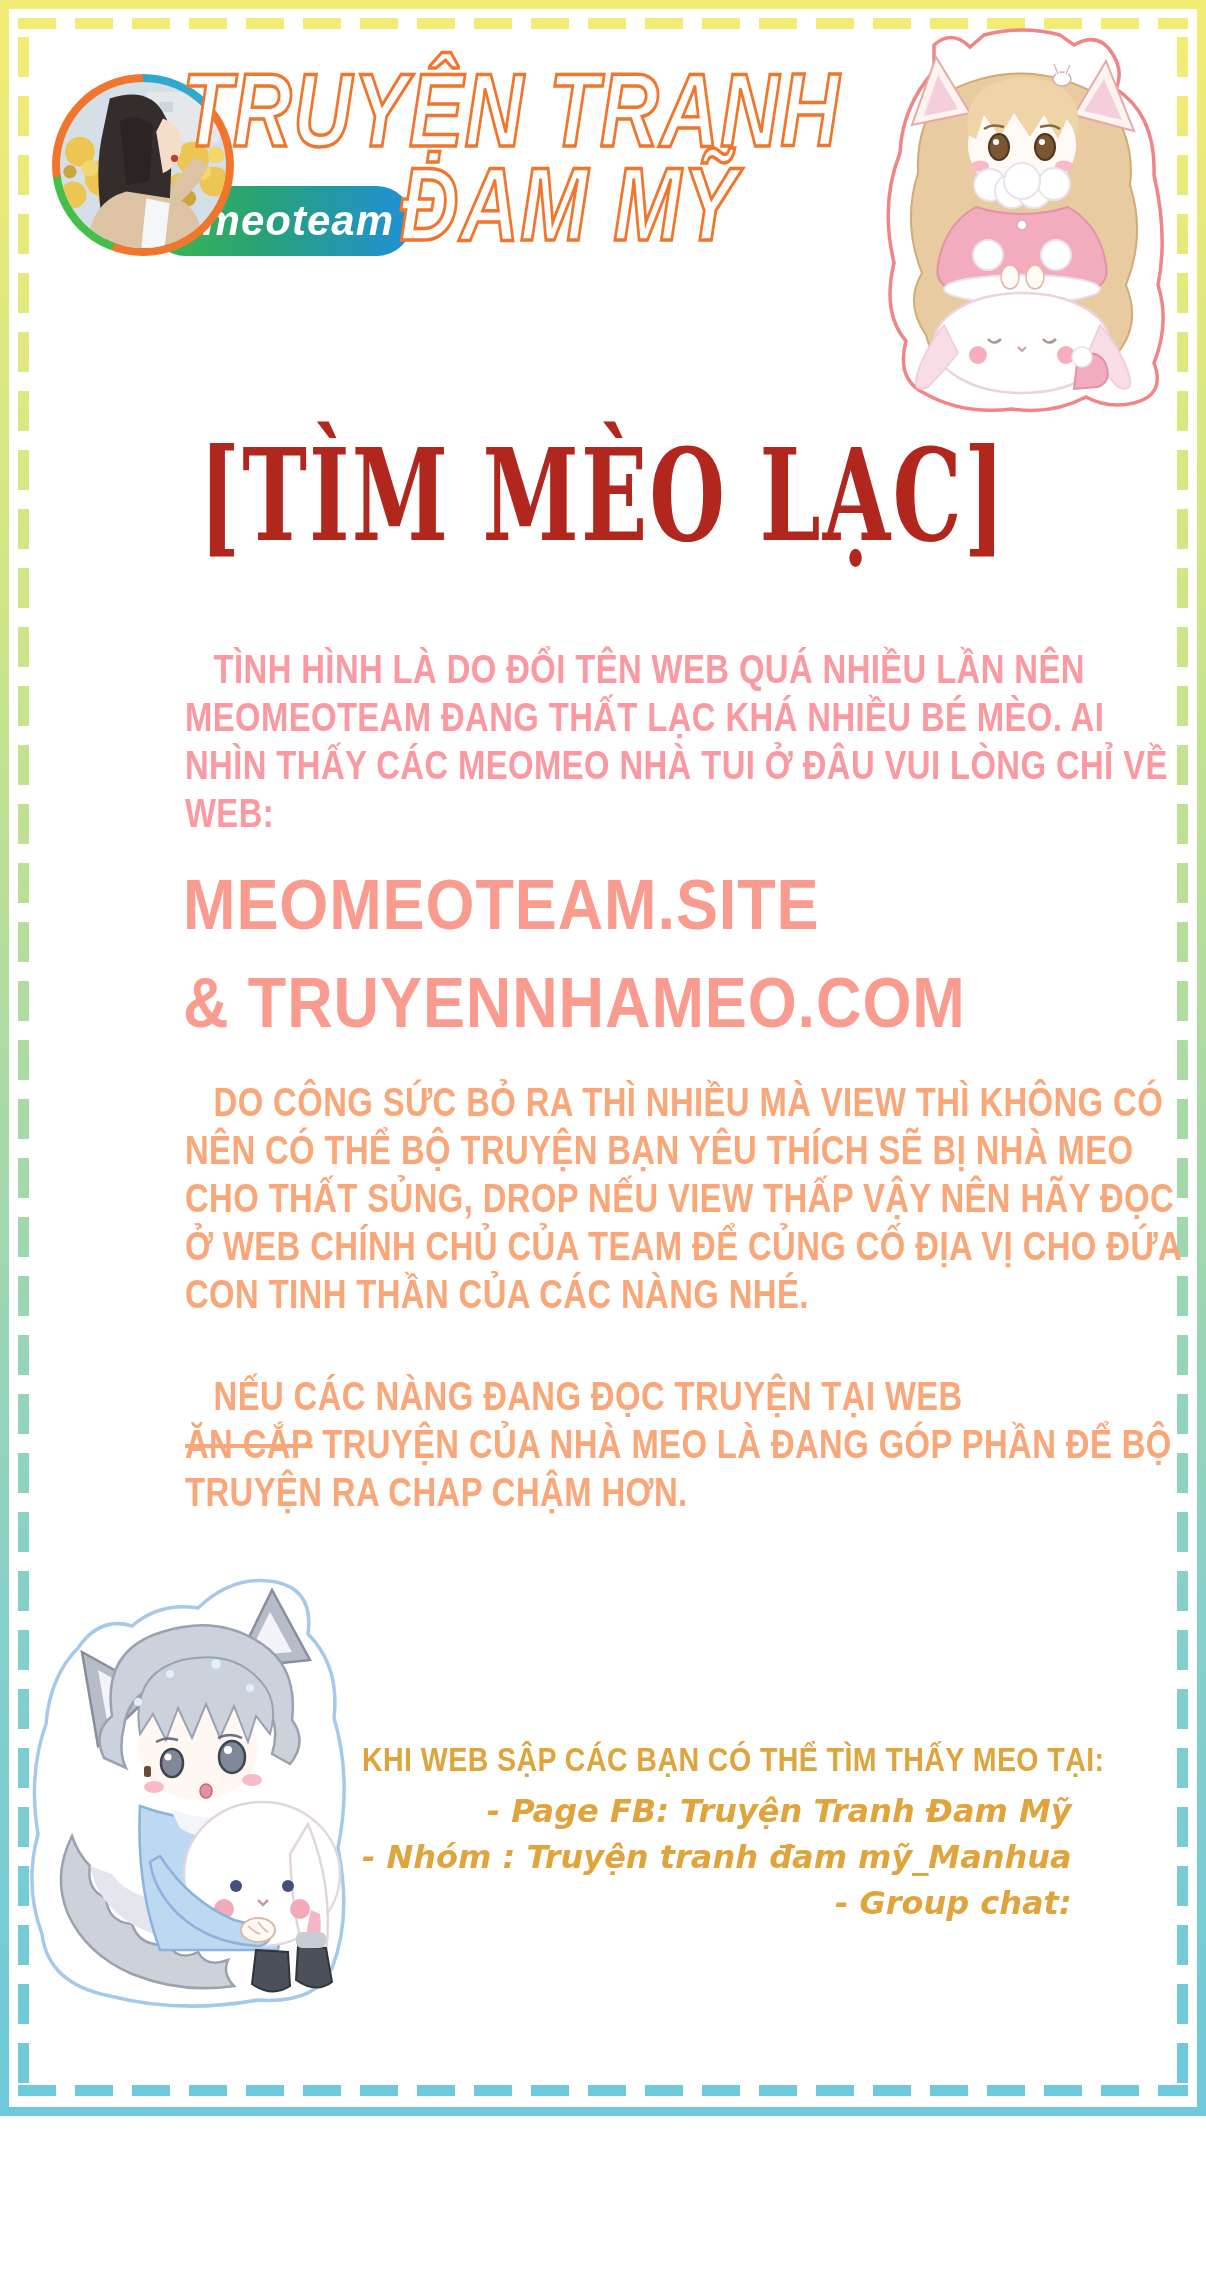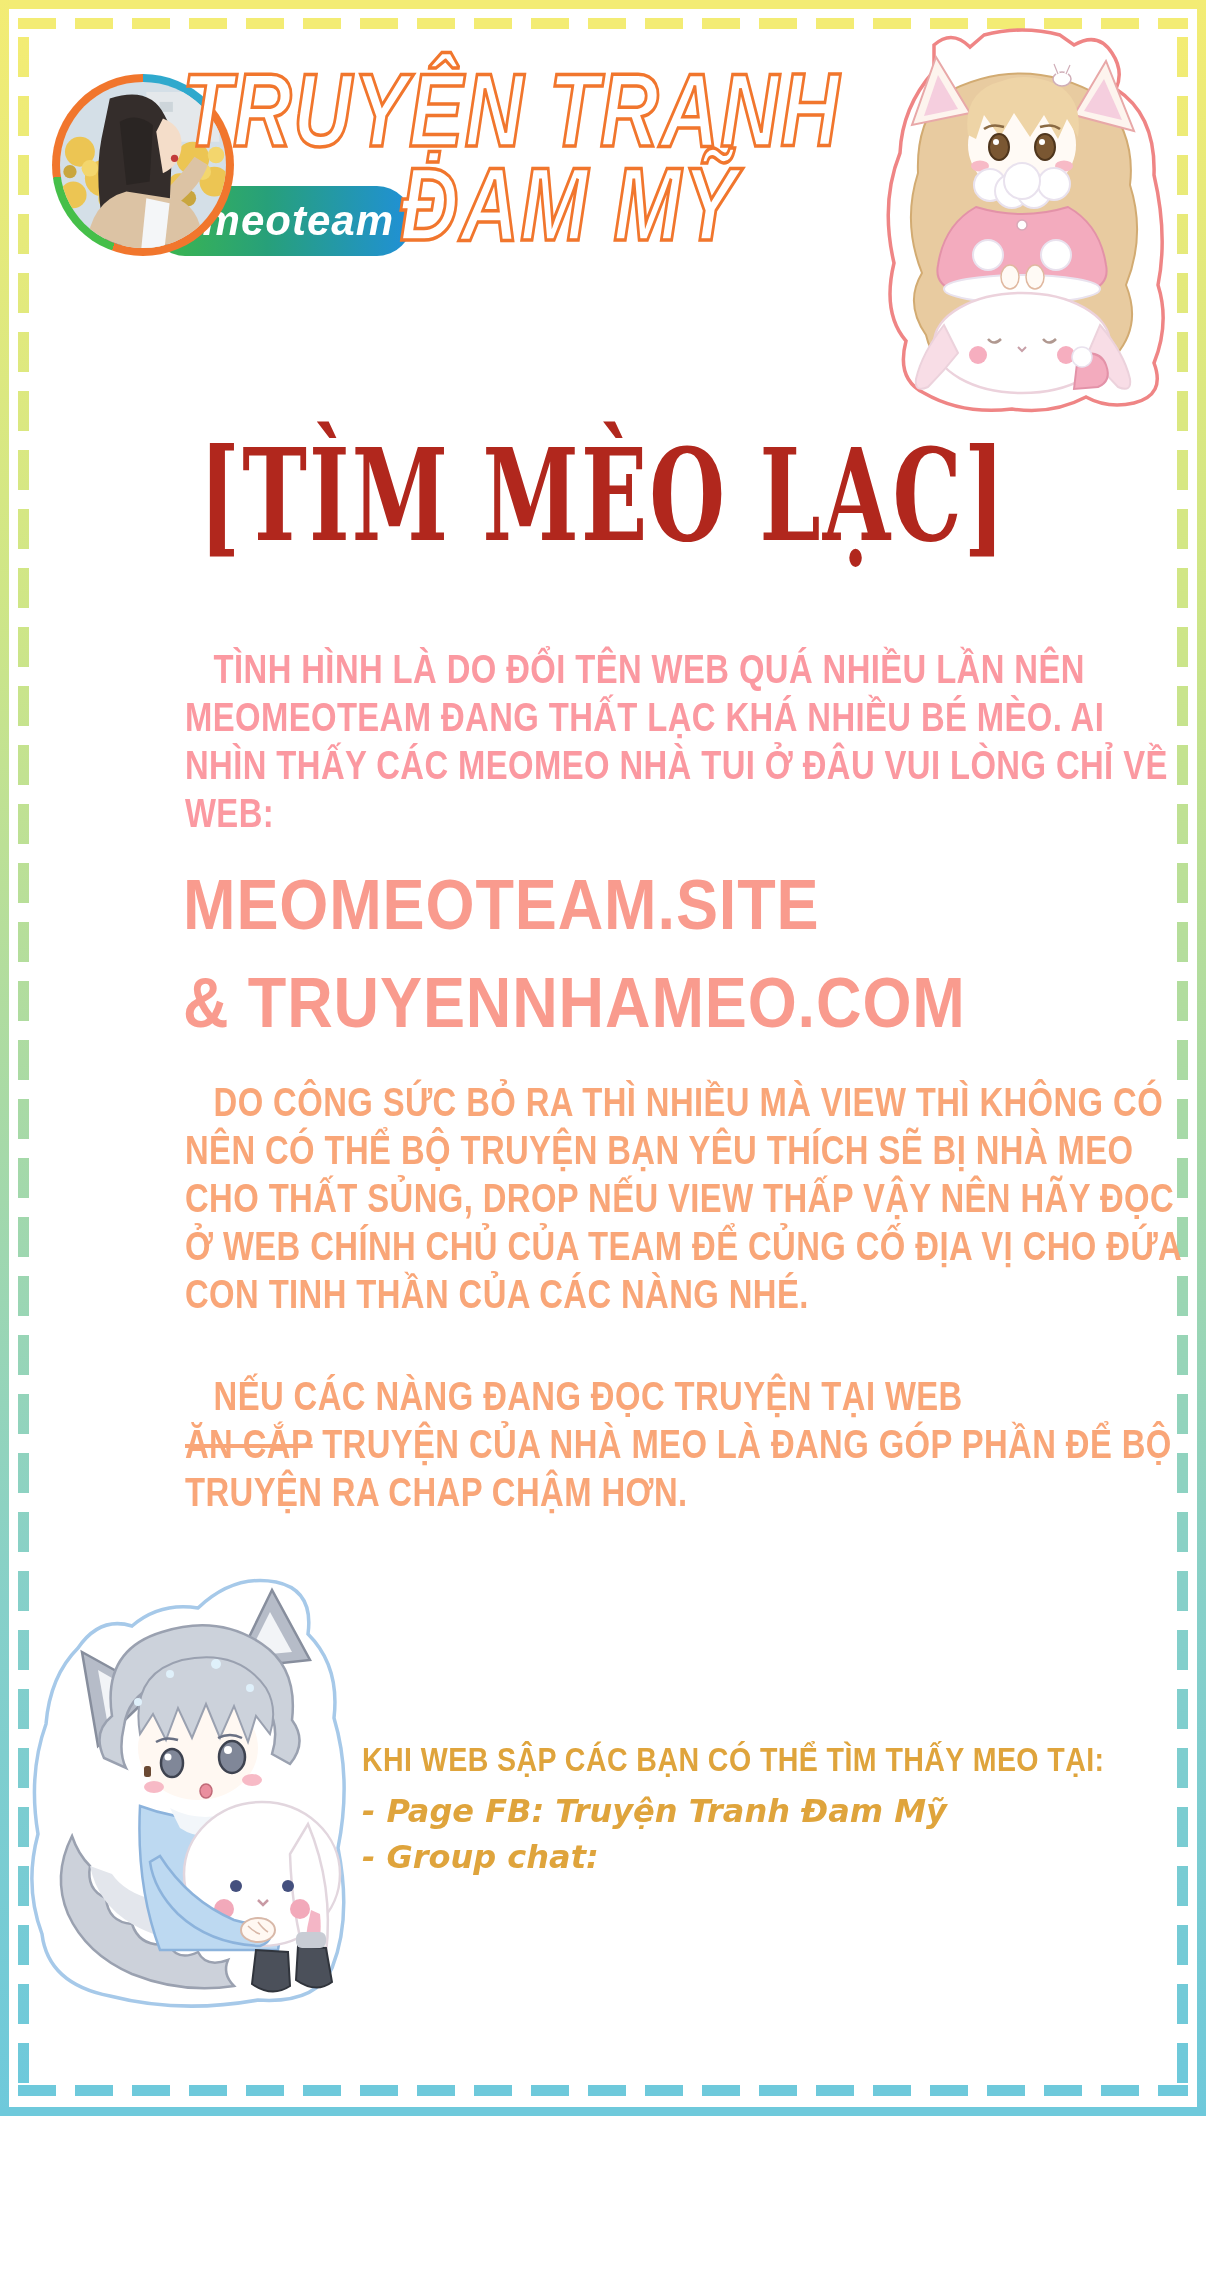--- a/index.html
+++ b/index.html
@@ -53,21 +53,21 @@
      font-weight:bold;transform:scaleX(.9);transform-origin:left top;white-space:nowrap;letter-spacing:1px;}
   .site-1{top:870px;} .site-2{top:968px;}
   .struck{text-decoration:line-through;text-decoration-thickness:4px;}
 
   
   .wolf-sticker{position:absolute;left:20px;top:1556px;width:335px;height:455px;}
   .contact-heading{position:absolute;left:362px;top:1742px;width:1000px;color:#dfa43c;
      font-size:34px;line-height:1;letter-spacing:.5px;transform:scaleX(.84);}
   .contact-list{position:absolute;left:362px;top:1788px;color:#dfa43c;
      font-family:"DejaVu Sans",sans-serif;font-style:italic;font-weight:bold;font-size:32px;}
-  .contact-item{line-height:46px;white-space:pre;}
+  .contact-item{line-height:46px;white-space:pre;text-align:right;}
 </style>
 </head>
 <body>
 
 <div class="page">
 
   <div class="edge edge-top"></div>
   <div class="edge edge-left"></div>
   <div class="edge edge-right"></div>
   <div class="edge edge-bottom"></div>
@@ -225,16 +225,17 @@
     <ellipse cx="238" cy="374" rx="17" ry="12" fill="#fff8f2" stroke="#d8b8a8" stroke-width="2"></ellipse>
     <path d="M228,370 q6,6 12,8 M238,366 q5,7 10,10" stroke="#d8b8a8" stroke-width="1.5" fill="none"></path>
     <path d="M236,394 L232,428 Q252,442 270,430 L268,396 Z" fill="#4b505a" stroke="#30343c" stroke-width="2"></path>
     <path d="M278,390 L276,424 Q296,438 312,426 L306,392 Z" fill="#4b505a" stroke="#30343c" stroke-width="2"></path>
     <rect x="276" y="376" width="30" height="16" rx="6" fill="#c8ccd4"></rect>
   </svg>
 
   <div class="cond contact-heading">KHI WEB SẬP CÁC BẠN CÓ THỂ TÌM THẤY MEO TẠI:</div>
   <div class="contact-list">
     <div class="contact-item">- Page FB: Truyện Tranh Đam Mỹ</div>
+    <div class="contact-item">- Nhóm : Truyện tranh đam mỹ_Manhua</div>
     <div class="contact-item">- Group chat:</div>
   </div>
 
 </div>
 
 </body></html>

